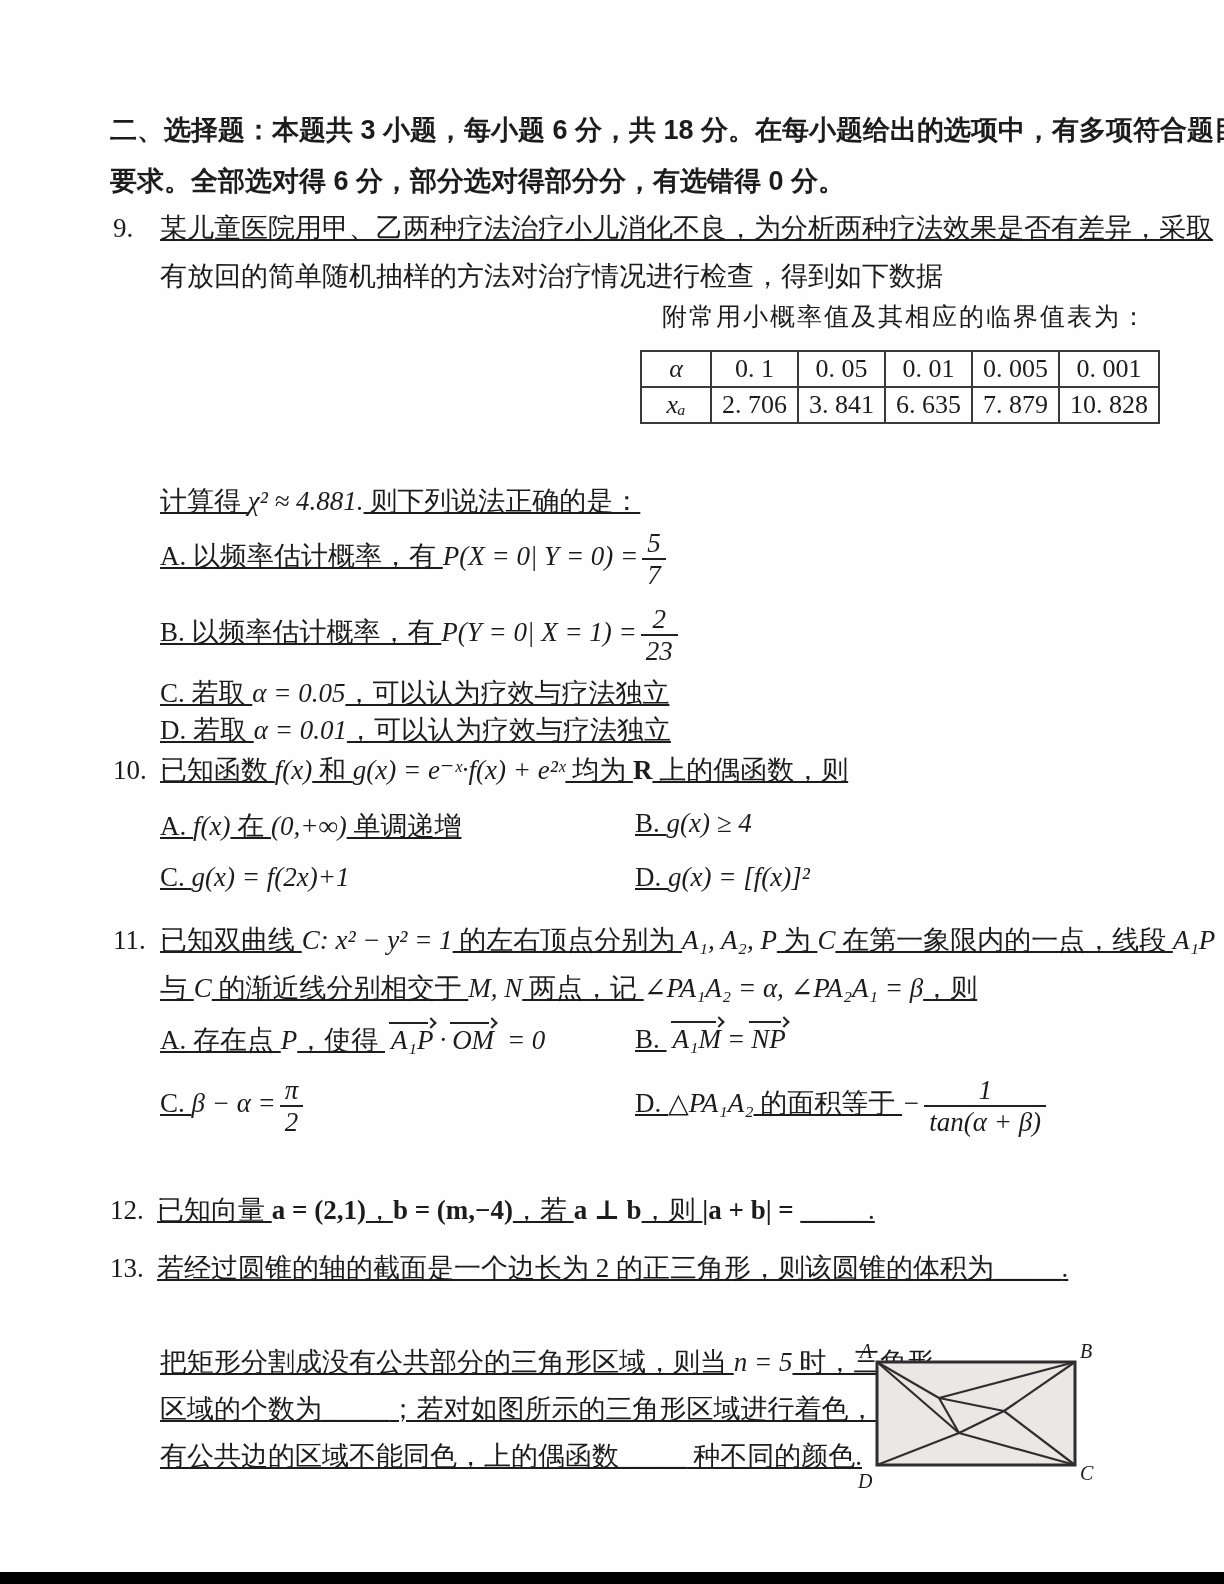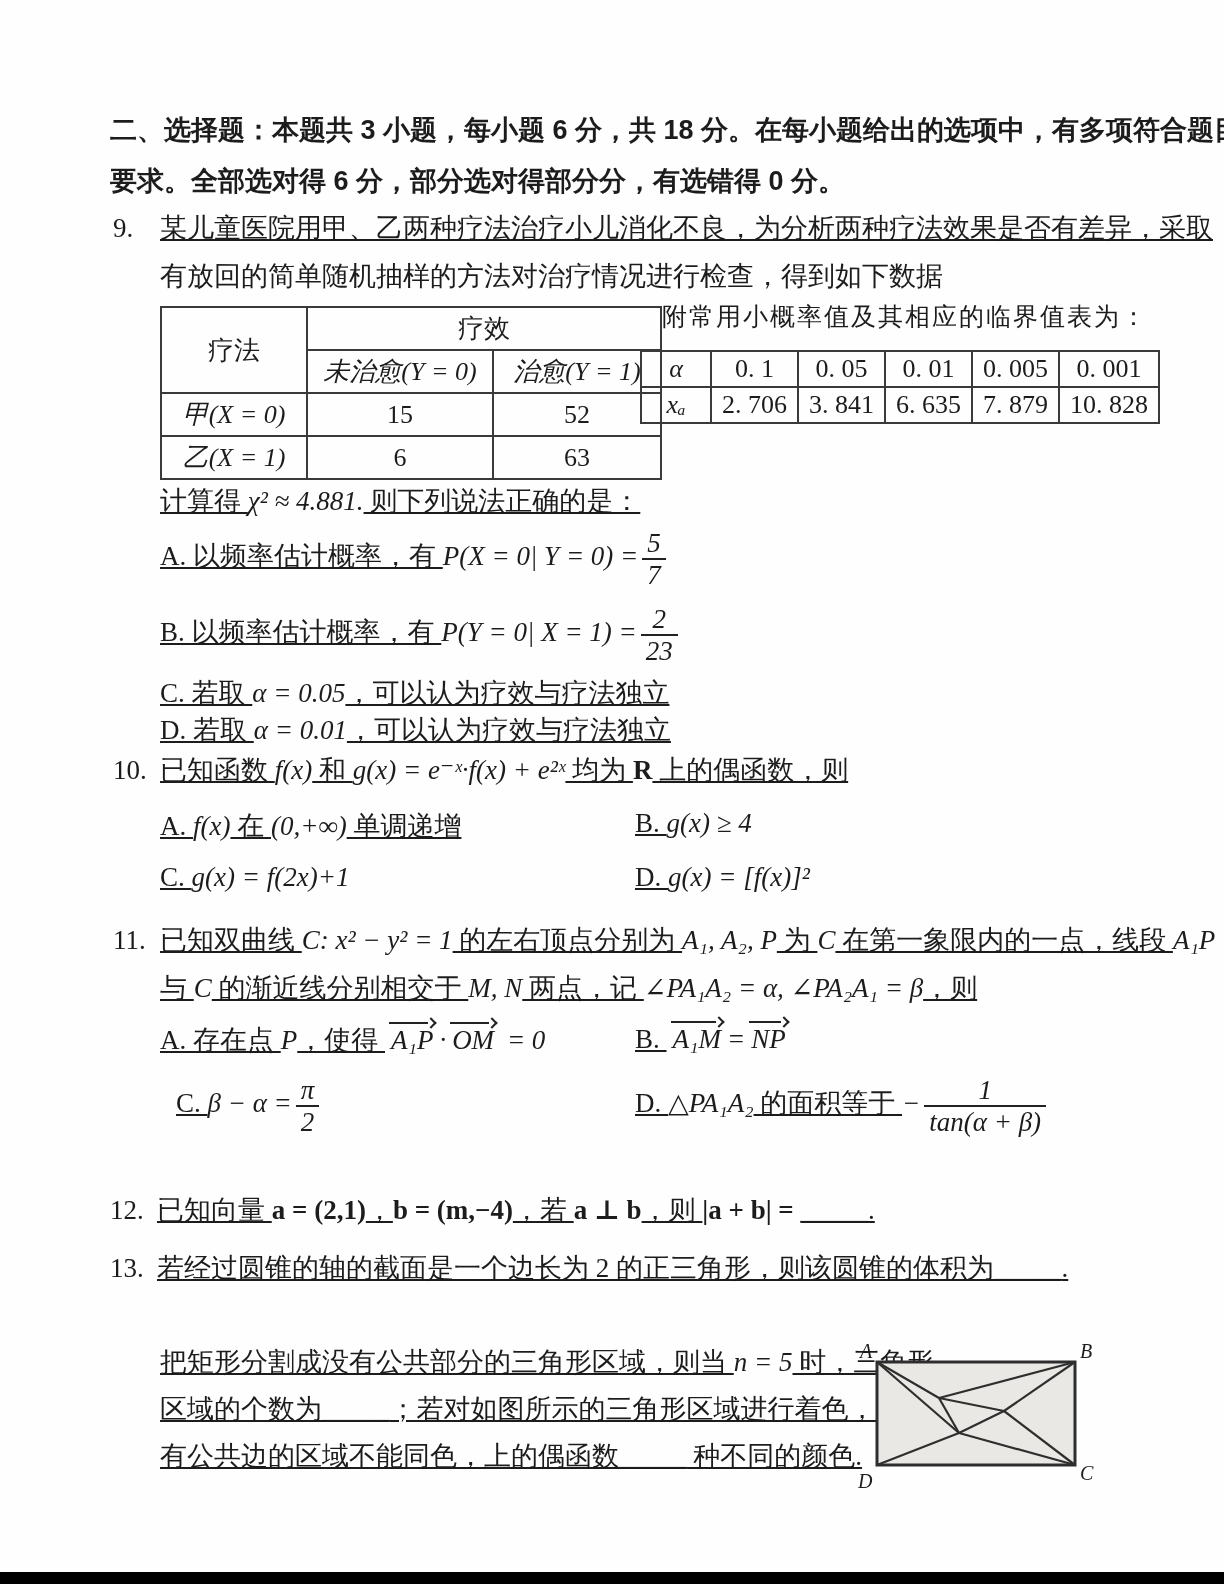--- a/index.html
+++ b/index.html
@@ -32,42 +32,20 @@
 <div class="page">
 
   <div class="abs hdr" style="left:110px;top:112px">二、选择题：本题共 3 小题，每小题 6 分，共 18 分。在每小题给出的选项中，有多项符合题目</div>
   <div class="abs hdr" style="left:110px;top:163px">要求。全部选对得 6 分，部分选对得部分分，有选错得 0 分。</div>
 
   <div class="abs" style="left:113px;top:210px">
     <span class="qnum">9.</span><span class="cn">某儿童医院用甲、乙两种疗法治疗小儿消化不良，为分析两种疗法效果是否有差异，采取</span>
   </div>
   <div class="abs" style="left:160px;top:258px">有放回的简单随机抽样的方法对治疗情况进行检查，得到如下数据</div>
 
-  <table class="dt abs" style="left:160px;top:306px">
-    <tbody>
-        <tr>
-      <td class="c0" rowspan="2">疗法</td>
-      <td colspan="2">疗效</td>
-    </tr>
-    <tr>
-      <td class="c1 m">未治愈(Y = 0)</td>
-      <td class="c2 m">治愈(Y = 1)</td>
-    </tr>
-    <tr>
-      <td class="m">甲(X = 0)</td>
-      <td>15</td>
-      <td>52</td>
-    </tr>
-    <tr>
-      <td class="m">乙(X = 1)</td>
-      <td>6</td>
-      <td>63</td>
-    </tr>
-  </tbody>
-    </table>
 
   <div class="abs" style="left:662px;top:300px;font-size:25px;letter-spacing:2px">附常用小概率值及其相应的临界值表为：</div>
   <table class="ct abs" style="left:640px;top:350px">
     <tbody>
         <tr>
       <td class="h m">α</td>
       <td>0. 1</td>
       <td>0. 05</td>
       <td>0. 01</td>
       <td>0. 005</td>
@@ -122,21 +100,21 @@
   </div>
   <div class="abs" style="left:160px;top:970px">
     <span class="cn">与 </span><span class="m">C</span><span class="cn"> 的渐近线分别相交于 </span><span class="m">M,  N</span><span class="cn"> 两点，记 </span><span class="m">∠PA₁A₂ = α,  ∠PA₂A₁ = β</span><span class="cn">，则</span>
   </div>
   <div class="abs" style="left:160px;top:1022px">
     <span class="cn">A. </span><span class="cn">存在点 </span><span class="m">P</span><span class="cn">，使得 </span><span class="vec">A₁P</span><span class="m">·</span><span class="vec">OM</span><span class="m"> = 0</span>
   </div>
   <div class="abs" style="left:635px;top:1022px">
     <span class="cn">B. </span><span class="vec">A₁M</span><span class="m">=</span><span class="vec">NP</span>
   </div>
-  <div class="abs" style="left:176px;top:1075px">
+  <div class="abs" style="left:160px;top:1075px">
     <span class="cn">C. </span><span class="m">β − α =</span><span class="frac"><span class="fn">π</span><span class="fd">2</span></span>
   </div>
   <div class="abs" style="left:635px;top:1075px">
     <span class="cn">D. </span><span class="m">△PA₁A₂</span><span class="cn"> 的面积等于 </span><span class="m">−</span><span class="frac"><span class="fn">1</span><span class="fd">tan(α + β)</span></span>
   </div>
 
 
   <div class="abs" style="left:110px;top:1192px">
     <span class="qnum">12.</span><span class="cn">已知向量 </span><span class="m mb">a = (2,1)</span><span class="cn">，</span><span class="m mb">b = (m,−4)</span><span class="cn">，若 </span><span class="m mb">a ⊥ b</span><span class="cn">，则 </span><span class="m mb">|a + b| = </span><span class="cn">_____</span><span class="cn">.</span>
   </div>

